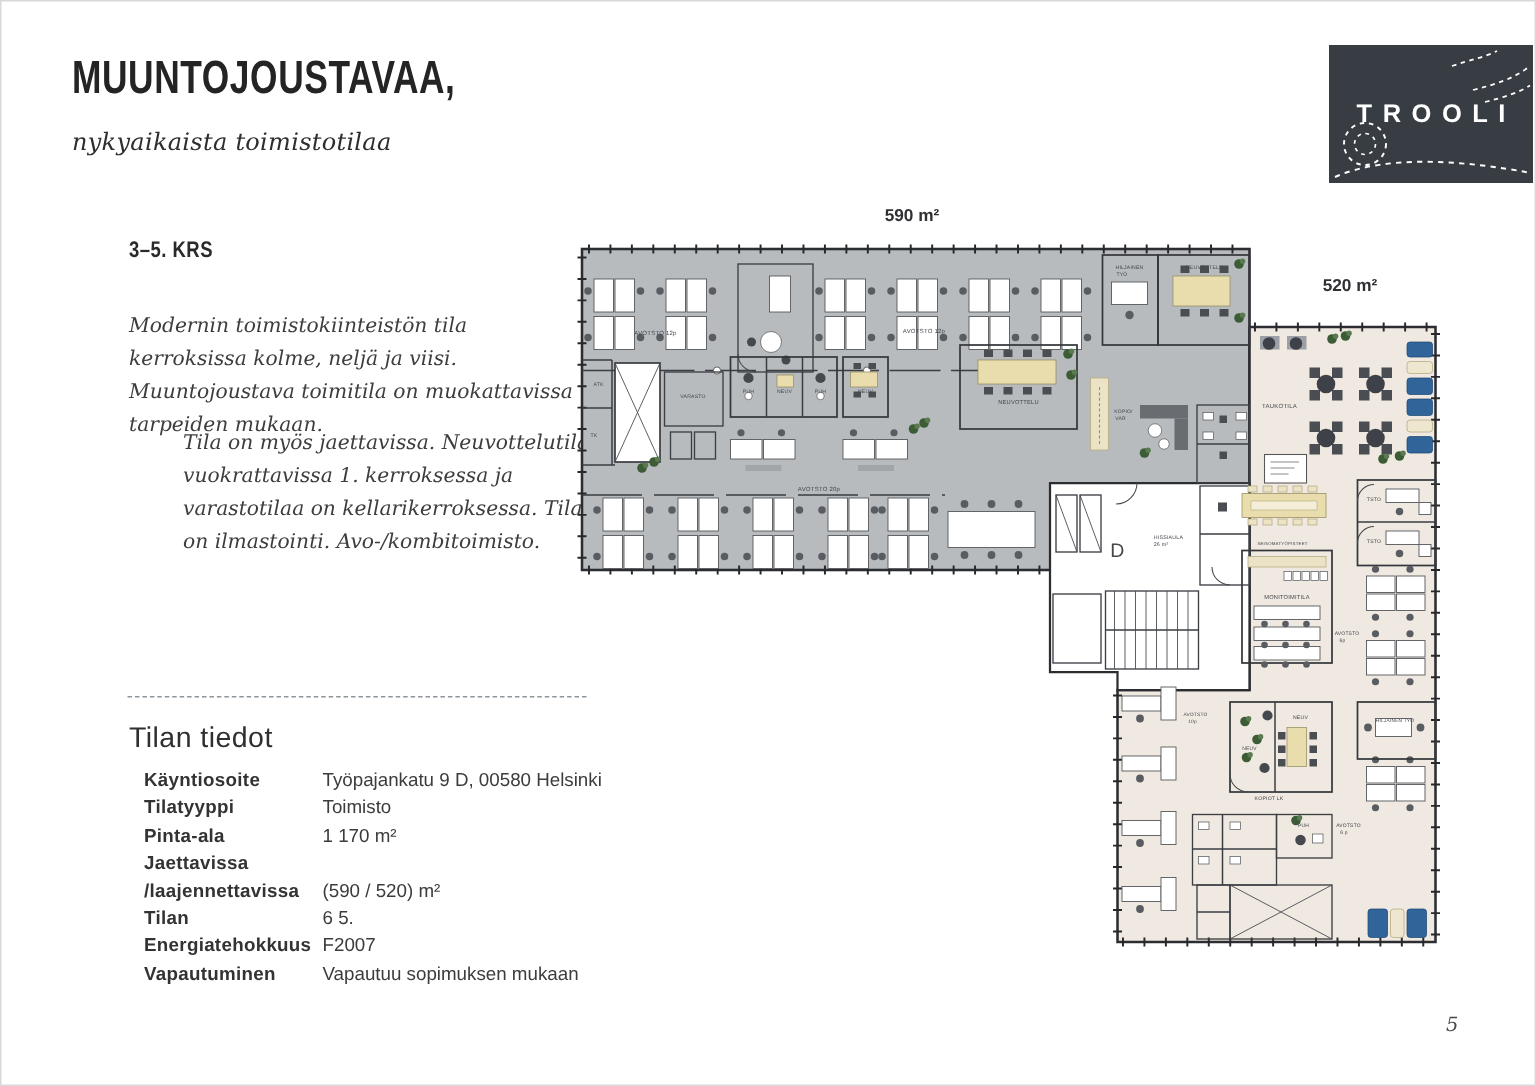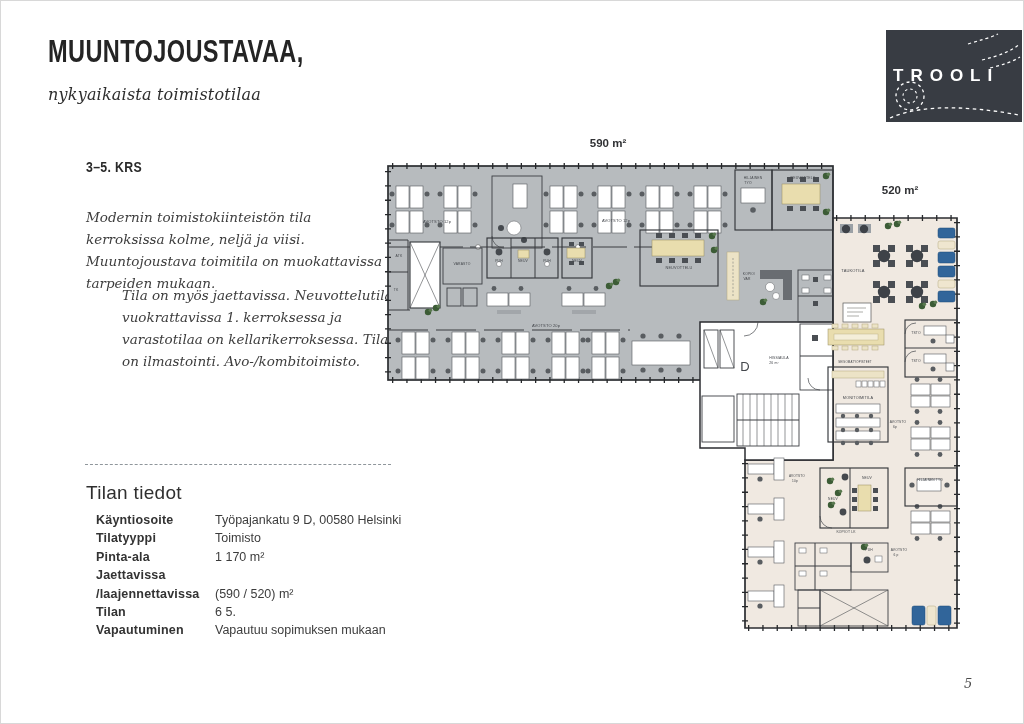--- a/index.html
+++ b/index.html
@@ -21,21 +21,21 @@
   .para.p1{top:207px;}
   .para.p2{top:285px;margin-left:36px;}
   .divider{position:absolute;left:85px;top:464px;width:306px;border-top:1.6px dashed #8f969b;}
   .details-title{position:absolute;left:86px;top:482px;font-size:19px;color:#2f2f2f;letter-spacing:.3px;}
   .details{position:absolute;left:86px;top:511px;font-size:12.5px;}
   .details .row{display:flex;line-height:18.4px;}
   .details .lbl{width:119px;font-weight:700;color:#333;letter-spacing:.2px;flex:none;margin-left:10px;}
   .details .val{color:#3c3c3c;}
   
   .logo{position:absolute;left:886px;top:30px;width:136px;height:92px;background:#383c43;}
-  .logo .word{position:absolute;left:0;right:0;top:36px;color:#fff;
+  .logo .word{position:absolute;left:0;right:0;top:36px;text-align:center;color:#fff;
     font-size:17px;font-weight:700;letter-spacing:7px;text-indent:7px;}
   .logo svg{position:absolute;inset:0;}
   .pagenum{position:absolute;left:964px;top:676px;font-family:"DejaVu Serif",serif;
     font-style:italic;font-size:13px;color:#4a4a4a;}
   
   #plan{position:absolute;left:380px;top:130px;}
   #plan .wingL{fill:#b7bbbe;stroke:#2b2d31;stroke-width:1.7;}
   #plan .wingR{fill:#f0e9e1;stroke:#2b2d31;stroke-width:1.7;}
   #plan .junction{fill:#ffffff;stroke:#2b2d31;stroke-width:1.5;}
   #plan .tick{stroke:#26282b;stroke-width:6;stroke-dasharray:1.3 13;fill:none;}
@@ -95,20 +95,24 @@
       <span class="lbl">Jaettavissa</span>
       <span class="val"></span>
     </div>
   <div class="row">
       <span class="lbl">/laajennettavissa</span>
       <span class="val">(590 / 520) m²</span>
     </div>
   <div class="row">
       <span class="lbl">Tilan</span>
       <span class="val">6 5.</span>
+    </div>
+  <div class="row">
+      <span class="lbl">Energiatehokkuus</span>
+      <span class="val">F2007</span>
     </div>
   <div class="row">
       <span class="lbl">Vapautuminen</span>
       <span class="val">Vapautuu sopimuksen mukaan</span>
     </div>
 </div>
 
 <div class="logo">
   <svg viewBox="0 0 136 92">
     <circle cx="24" cy="66" r="14" fill="none" stroke="#fff" stroke-width="1.3" stroke-dasharray="3 3.2"></circle>

